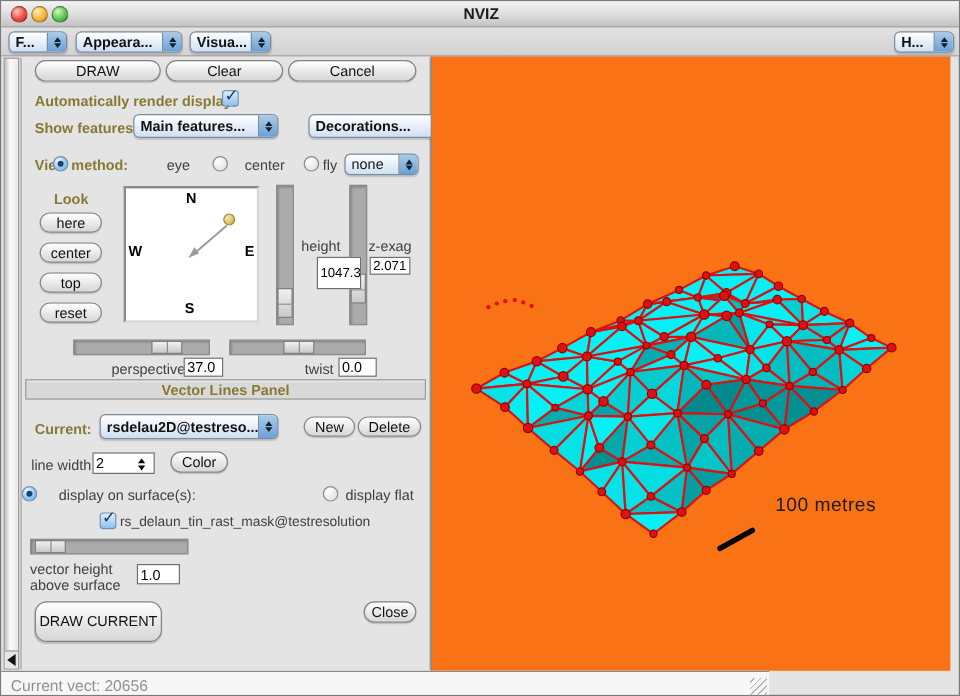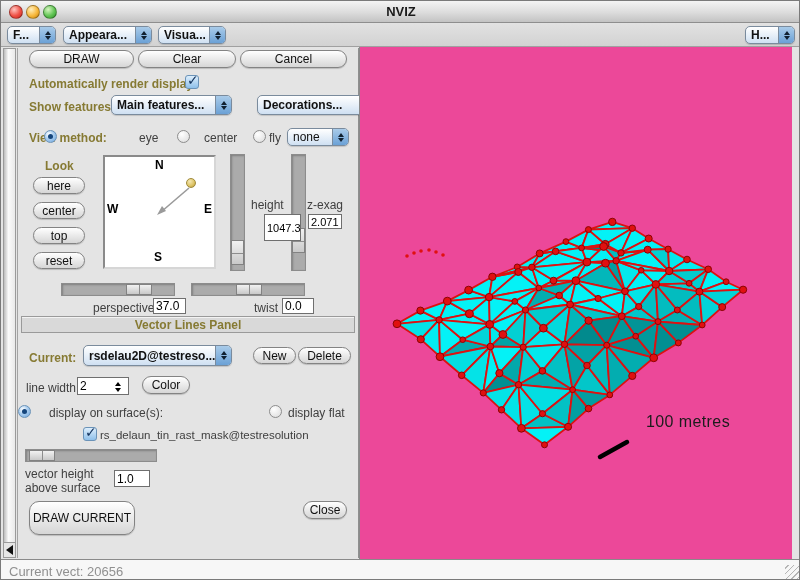--- a/index.html
+++ b/index.html
@@ -84,26 +84,26 @@
   .compass { position:absolute; left:102px; top:154px; width:113px; height:114px; background:#fff;
     border-top:2px solid #8a8a8a; border-left:2px solid #8a8a8a;
     border-right:2px solid #d6d6d6; border-bottom:2px solid #d6d6d6; }
   .compass .pt { position:absolute; font-size:12px; font-weight:bold; color:#000; }
   .puck { position:absolute; width:10px; height:10px; border-radius:50%;
     background:radial-gradient(circle at 35% 30%, #f4e7b4, #dcc262 60%, #b2913a); border:1px solid #a08a3a; }
 
   .spin-tris { position:absolute; display:flex; flex-direction:column; gap:2px; }
 
   
-  .canvas { position:absolute; left:358px; top:46px; width:433px; height:512px; background:#ec4899;
+  .canvas { position:absolute; left:358px; top:46px; width:433px; height:512px; background:#f97316;
     border-left:1px solid #8a8a8a; }
   .scale-label { position:absolute; font-size:16px; color:#1c1c1c; letter-spacing:.4px; white-space:nowrap; }
 
   
-  .statusbar { position:absolute; left:0; top:558px; width:800px; height:22px; background:#f7f7f7;
+  .statusbar { position:absolute; left:0; top:558px; width:640px; height:22px; background:#f7f7f7;
     border-top:1px solid #8a8a8a;padding-left:16px; }
   .statusbar .txt { position:absolute; left:8px; top:4px; font-size:13px; color:#909090; }
   .grip { position:absolute; right:2px; bottom:2px; width:14px; height:14px;
     background:repeating-linear-gradient(135deg, transparent 0 2px, #b5b5b5 2px 3px, #f4f4f4 3px 4px); }
 </style>
 </head>
 <body>
 
 <div id="window">
 

